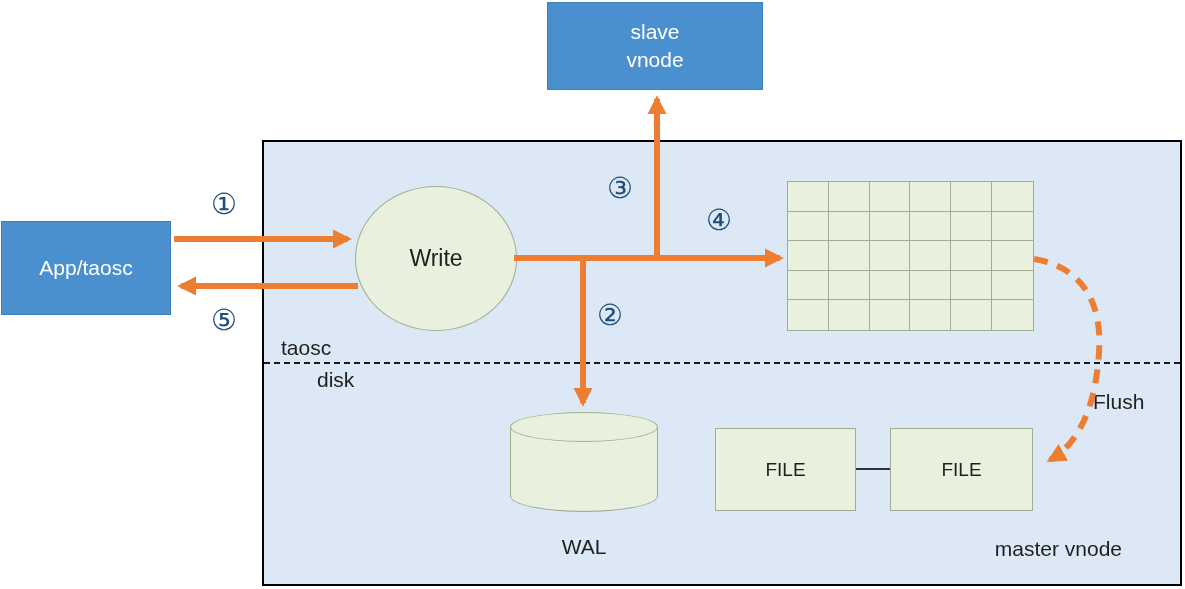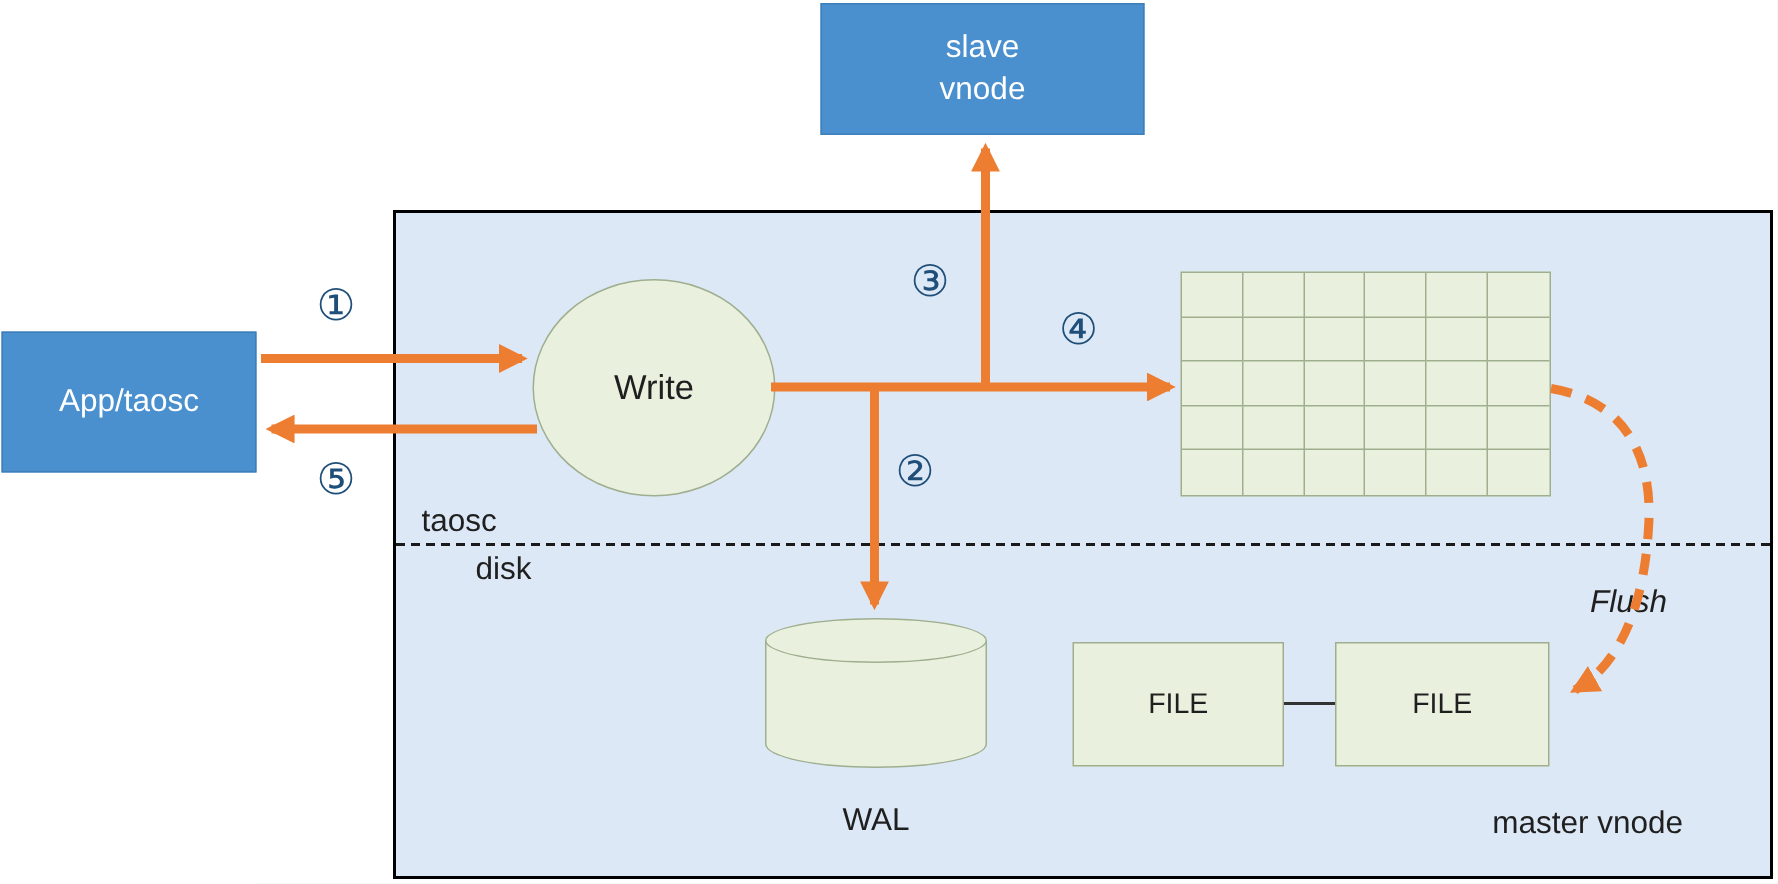--- a/index.html
+++ b/index.html
@@ -45,21 +45,21 @@
     display:flex;align-items:center;justify-content:center;font-size:19px;color:var(--text);z-index:3;}
   .file-left{left:715px;top:428px;width:141px;height:83px;}
   .file-right{left:890px;top:428px;width:143px;height:83px;}
   .file-connector{position:absolute;left:856px;top:468px;width:34px;height:2px;background:#333;z-index:3;}
 
   .lbl{position:absolute;font-size:21px;color:var(--text);z-index:4;}
   .lbl-memory{left:281px;top:336px;}
   .lbl-disk{left:281px;top:368px;margin-left:36px;}
   .lbl-wal{left:510px;top:535px;width:148px;text-align:center;}
   .lbl-master{left:947px;top:537px;width:175px;text-align:right;}
-  .lbl-flush{left:1060px;top:390px;font-style:italic;}
+  .lbl-flush{left:1093px;top:390px;}
 
   .step{position:absolute;font-size:29px;color:var(--step);z-index:5;line-height:1;}
   .step-1{left:211px;top:190px;}
   .step-5{left:211px;top:306px;}
   .step-2{left:597px;top:301px;}
   .step-3{left:607px;top:174px;}
   .step-4{left:706px;top:206px;}
 
   .arrow-layer{position:absolute;left:0;top:0;width:1185px;height:589px;z-index:4;pointer-events:none;}
   .arrow-line{stroke:var(--arrow);stroke-width:6;fill:none;}

